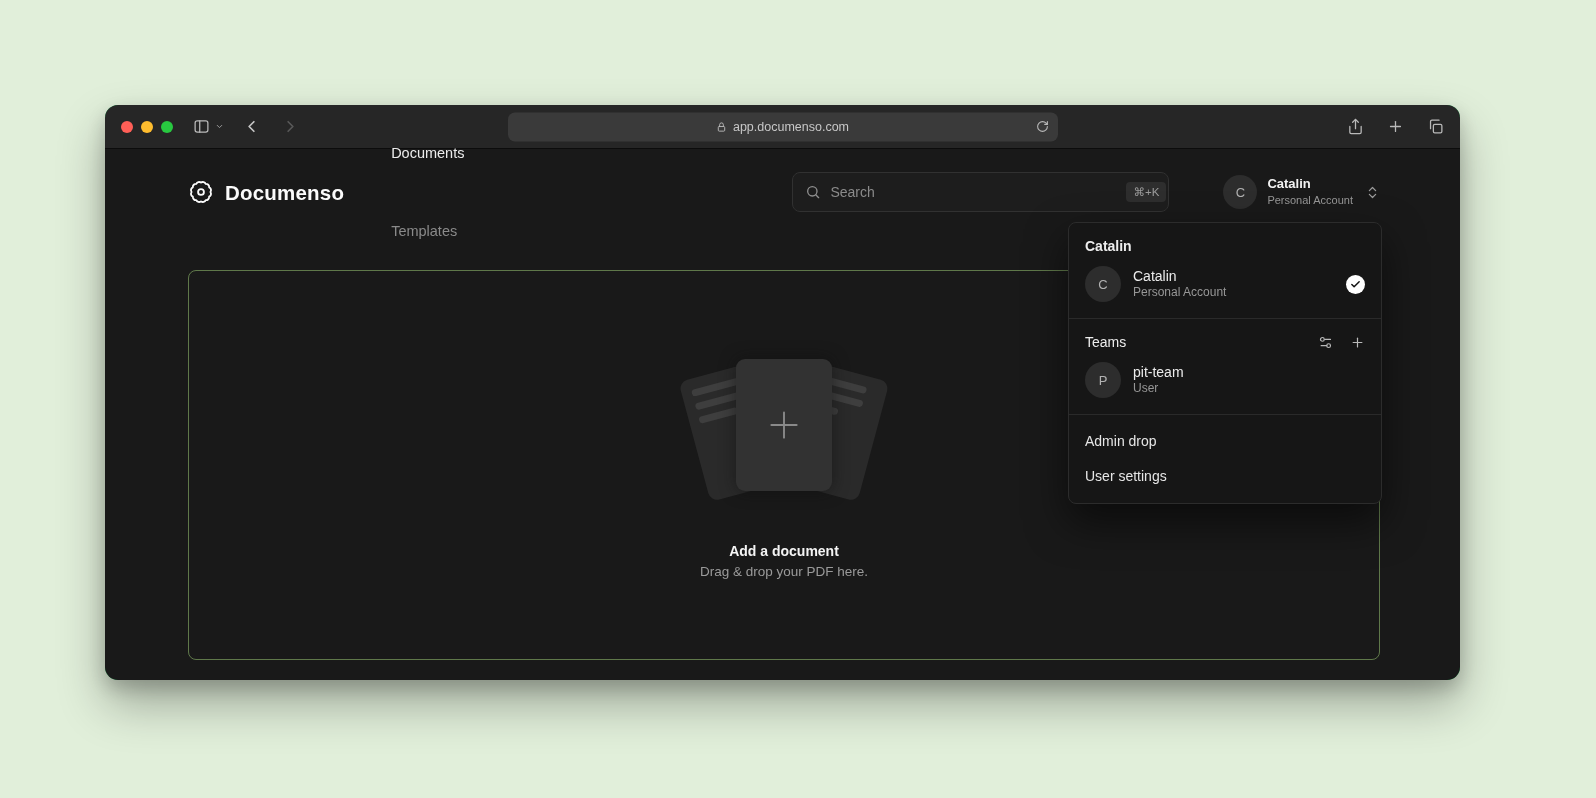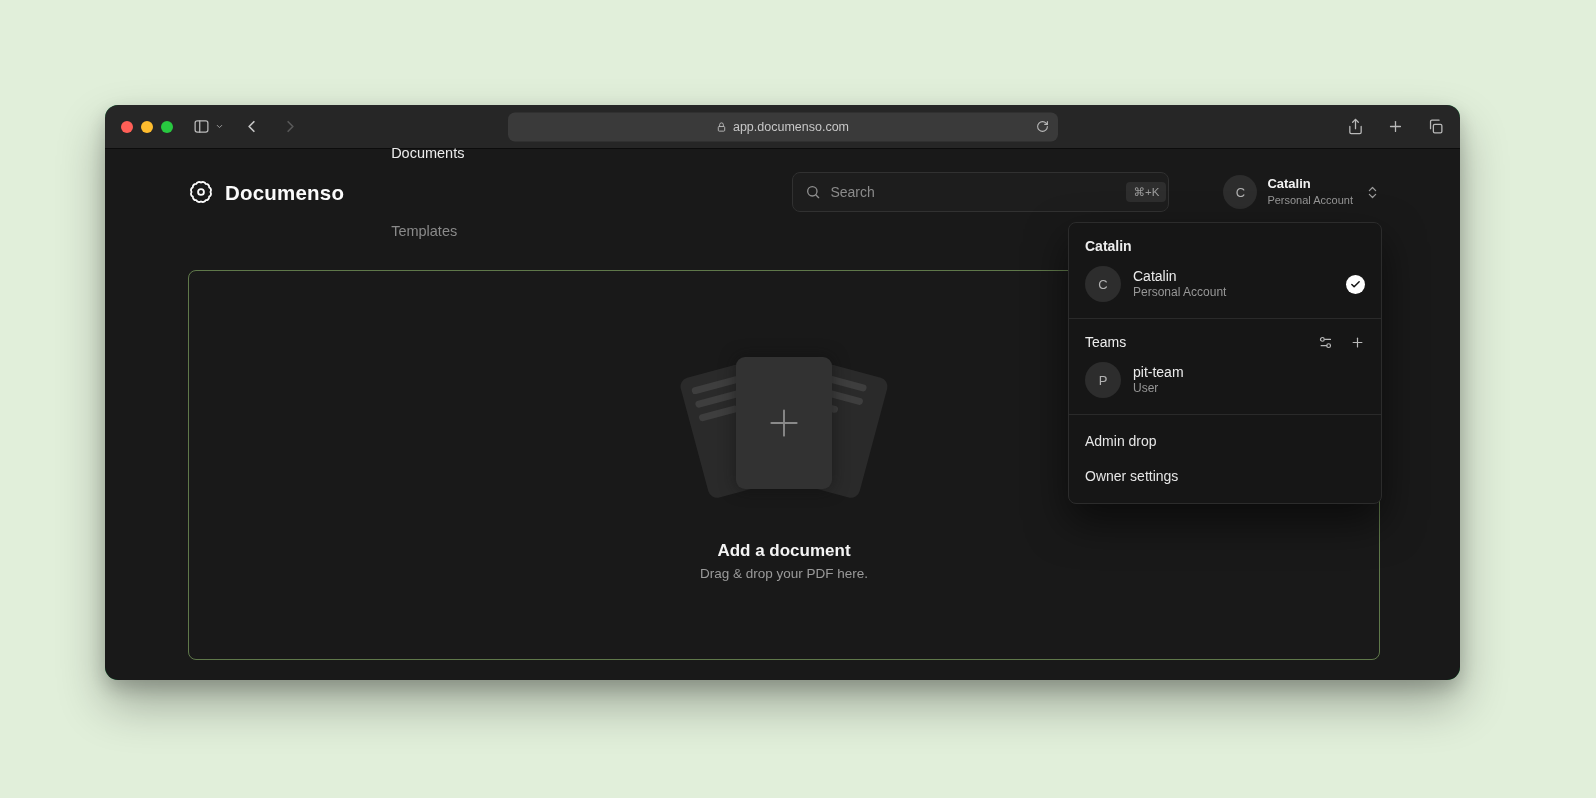--- a/index.html
+++ b/index.html
@@ -89,21 +89,21 @@
   .card-right { left:111px; top:17px; transform:rotate(15deg); }
   .card-center {
     left:64px; top:8px; width:96px; height:132px;
     background:#323232; display:grid; place-items:center;
     box-shadow:0 0 16px rgba(15,15,15,.55); z-index:2;
   }
   .card .line { height:7px; border-radius:3.5px; background:#3e3e3e; margin-bottom:7px; }
   .line-a { width:62px; } .line-b { width:62px; } .line-c { width:40px; }
   .card-plus { color:#8a8a8a; }
 
-  .dz-title { font-size:17px; font-weight:700; color:#f4f4f4; }
+  .dz-title { font-size:14px; font-weight:700; color:#f4f4f4; }
   .dz-sub { font-size:13.5px; color:#9a9a9a; margin-top:5px; }
 
   
   .menu {
     position:absolute; top:73px; right:78px; width:314px;
     background:#161616; border:1px solid #2c2c2c; border-radius:8px;
     box-shadow:0 18px 40px rgba(0,0,0,.55);
     z-index:10; overflow:hidden;
   }
   .menu-label { padding:15px 16px 10px; font-size:14px; font-weight:700; color:#ededed; }
@@ -311,18 +311,18 @@
         <span>
           <div class="menu-name">pit-team</div>
           <div class="menu-sub">User</div>
         </span>
       </div>
 
       <div class="menu-divider"></div>
 
       <div class="menu-items">
         <div class="menu-item">Admin drop</div>
-        <div class="menu-item">Owner settings</div>
+        <div class="menu-item">User settings</div>
       </div>
     </div>
 
   </div>
 </div>
 
 </body></html>

